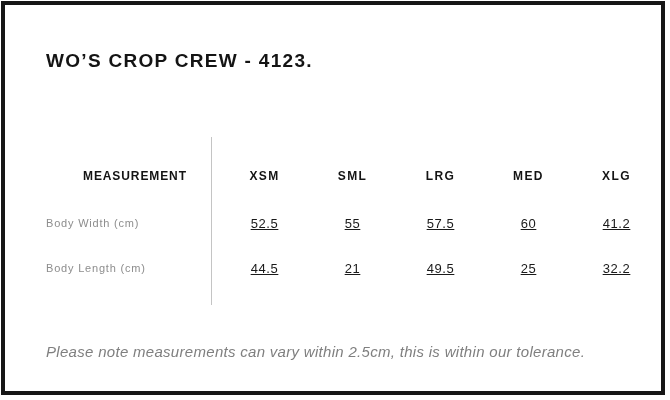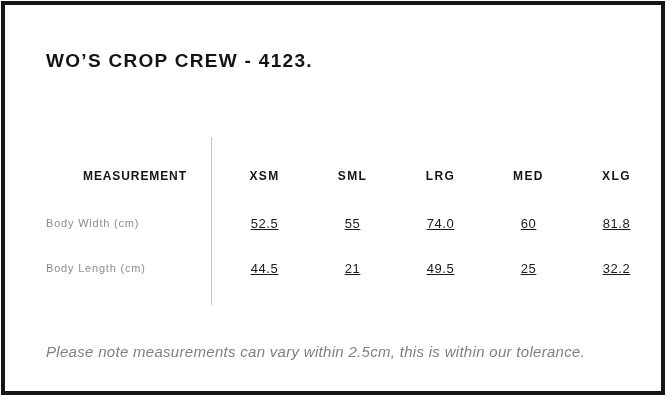--- a/index.html
+++ b/index.html
@@ -100,23 +100,23 @@
       <div class="cell head label-col">MEASUREMENT</div>
       <div class="cell head size">XSM</div>
       <div class="cell head size">SML</div>
       <div class="cell head size">LRG</div>
       <div class="cell head size">MED</div>
       <div class="cell head size">XLG</div>
 
       <div class="cell row-label">Body Width (cm)</div>
       <div class="cell value size">52.5</div>
       <div class="cell value size">55</div>
-      <div class="cell value size">74.0</div>
+      <div class="cell value size">57.5</div>
       <div class="cell value size">60</div>
-      <div class="cell value size">81.8</div>
+      <div class="cell value size">41.2</div>
 
       <div class="cell row-label">Body Length (cm)</div>
       <div class="cell value size">44.5</div>
       <div class="cell value size">21</div>
       <div class="cell value size">49.5</div>
       <div class="cell value size">25</div>
       <div class="cell value size">32.2</div>
     </div>
 
     <p class="note">Please note measurements can vary within 2.5cm, this is within our tolerance.</p>

